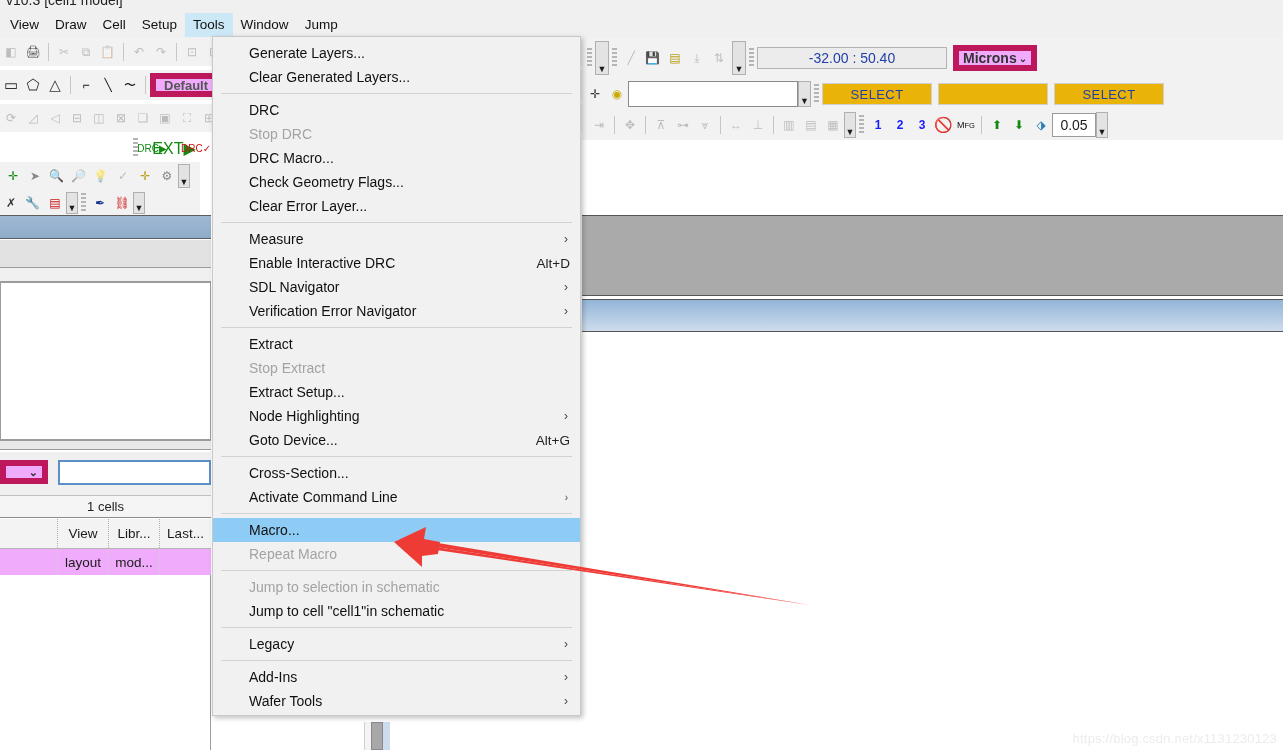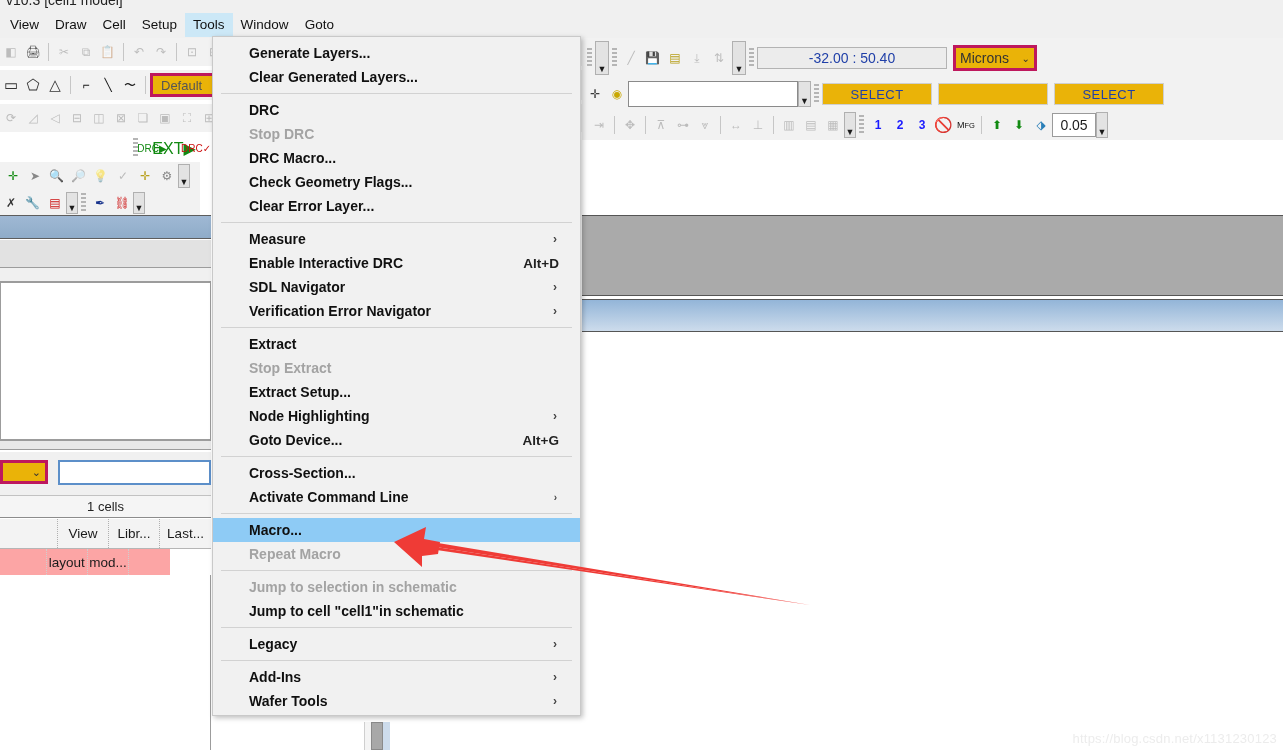--- a/index.html
+++ b/index.html
@@ -34,23 +34,23 @@
   
   .tb{ position:absolute; background:#f2f2f2; }
   .tbrow{ display:flex; align-items:center; height:100%; }
   .grip{ width:5px; height:20px; margin:0 3px;
     background:repeating-linear-gradient(to bottom,#b5b5b5 0 2px,transparent 2px 4px);}
   .sep{ width:1px; height:18px; background:#c6c6c6; margin:0 4px; }
   .ic{ width:22px; height:22px; display:flex; align-items:center;justify-content:center;
        font-size:12px; color:#7b7b7b; }
   .ic.dim{ opacity:.45; }
   .combo{
-    height:22px; background:#eab308; border:3px solid #be185d;
+    height:22px; background:#f0abfc; border:6px solid #be185d;
     display:flex;align-items:center;justify-content:space-between;
-    padding:0 4px; font-size:13px; color:#333;
+    padding:0 4px; font-size:13px; color:#333;font-weight:bold;
   }
   .txtfield{
     height:22px; background:#fff; border:1px solid #8a8a8a;
     display:flex;align-items:center;justify-content:center; font-size:13px;
   }
   .flatbtn{
     height:22px; background:#eab308; border:1px solid #cfcfcf;
     display:flex;align-items:center;justify-content:center;
     font-size:13px; color:#222; letter-spacing:.4px;
   }
@@ -72,22 +72,22 @@
     border-bottom:1px solid #555;}
   
   #toolsmenu{
     position:absolute; left:212px; top:36px; width:369px;
     background:#f1f1f1; border:1px solid #c9c9c9;
     box-shadow:2px 2px 5px rgba(0,0,0,.25);
     padding:4px 0 2px 0; z-index:40;
   }
   .mrow{
     height:24px; display:flex; align-items:center;
-    padding:0 21px 0 36px; font-size:14px; color:#101010;
-    position:relative; white-space:nowrap;font-weight:bold;
+    padding:0 10px 0 36px; font-size:14px; color:#101010;
+    position:relative; white-space:nowrap;
   }
   .mrow.disabled{ color:#a3a3a3; }
   .mrow.hl{ background:#8ecbf5; }
   .mrow .acc{ margin-left:auto; font-size:13.5px; color:#222; }
   .mrow .arw{ margin-left:auto; font-size:12px; color:#444; padding-right:2px;}
   .mdiv{ height:1px; background:#d2d2d2; margin:4px 8px 4px 8px; }
   
   #vscroll{ position:absolute; left:364px; top:722px; width:26px; height:28px;
     background:#f0f0f0; display:flex;}
   
@@ -104,21 +104,21 @@
   <span class="ttl">v10.3  [cell1    model]</span>
 </div>
 
 <div id="menubar">
   <span class="mi">View</span>
   <span class="mi">Draw</span>
   <span class="mi">Cell</span>
   <span class="mi">Setup</span>
   <span class="mi active">Tools</span>
   <span class="mi">Window</span>
-  <span class="mi">Goto</span>
+  <span class="mi">Jump</span>
 </div>
 
 <div class="tb" style="left:0;top:38px;width:582px;height:28px;">
   <div class="tbrow">
     <div class="ic dim">◧</div>
     <div class="ic" style="color:#4a4a4a;">🖨</div>
     <div class="sep"></div>
     <div class="ic dim">✂</div>
     <div class="ic dim">⧉</div>
     <div class="ic dim">📋</div>
@@ -283,21 +283,21 @@
 <div style="position:absolute;left:0;top:496px;width:211px;height:22px;background:#f5f5f5;display:flex;align-items:center;justify-content:center;border-bottom:1px solid #8c8c8c;">
   <span style="font-size:13px;color:#222;">1 cells</span>
 </div>
 
 <div style="position:absolute;left:0;top:519px;width:211px;height:30px;background:#f3f3f3;display:flex;border-bottom:1px solid #b5b5b5;">
   <div style="width:58px;border-right:1px dotted #b0b0b0;"></div>
   <div style="width:51px;display:flex;align-items:center;justify-content:center;font-size:13.5px;border-right:1px dotted #b0b0b0;">View</div>
   <div style="width:51px;display:flex;align-items:center;justify-content:center;font-size:13.5px;border-right:1px dotted #b0b0b0;">Libr...</div>
   <div style="width:51px;display:flex;align-items:center;justify-content:center;font-size:13.5px;">Last...</div>
 </div>
-<div style="position:absolute;left:0;top:549px;width:170px;height:26px;background:#fca5a5;display:flex;text-align:right;">
+<div style="position:absolute;left:0;top:549px;width:211px;height:26px;background:#f0abfc;display:flex;text-align:right;">
   <div style="width:58px;border-right:1px dotted #cfcfcf;"></div>
   <div style="width:51px;display:flex;align-items:center;justify-content:center;font-size:13.5px;border-right:1px dotted #cfcfcf;">layout</div>
   <div style="width:51px;display:flex;align-items:center;justify-content:center;font-size:13.5px;border-right:1px dotted #cfcfcf;">mod...</div>
   <div style="width:51px;"></div>
 </div>
 <div style="position:absolute;left:0;top:575px;width:211px;height:175px;background:#fff;border-right:1px solid #9c9c9c;"></div>
 
 <div id="canvas"></div>
 <div id="bandGray"></div>
 <div id="bandBlue"></div>

